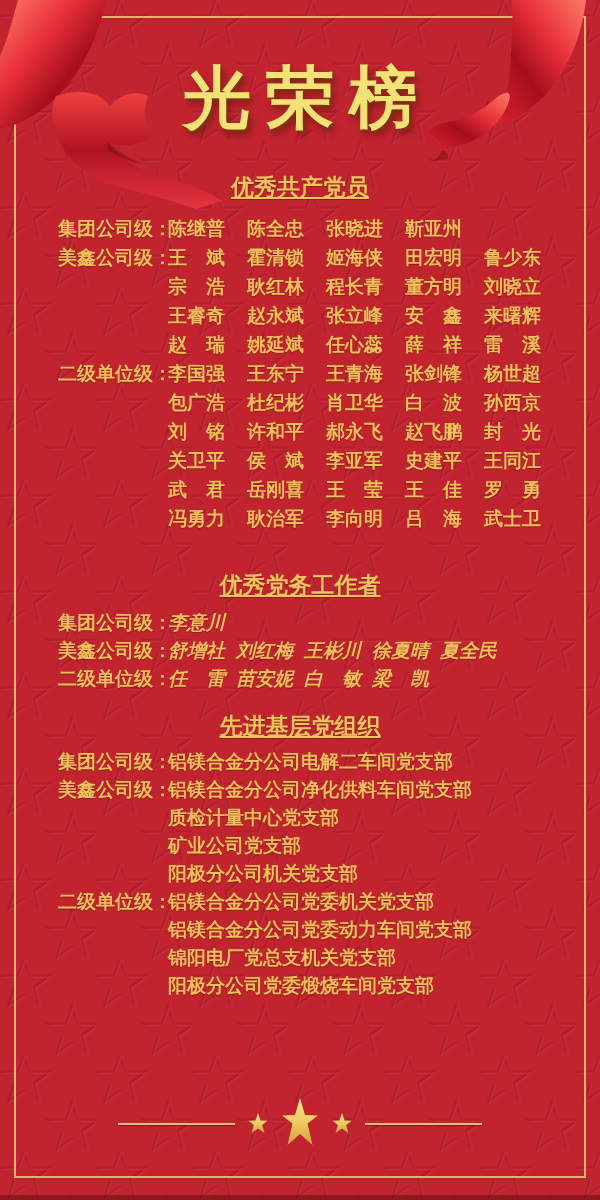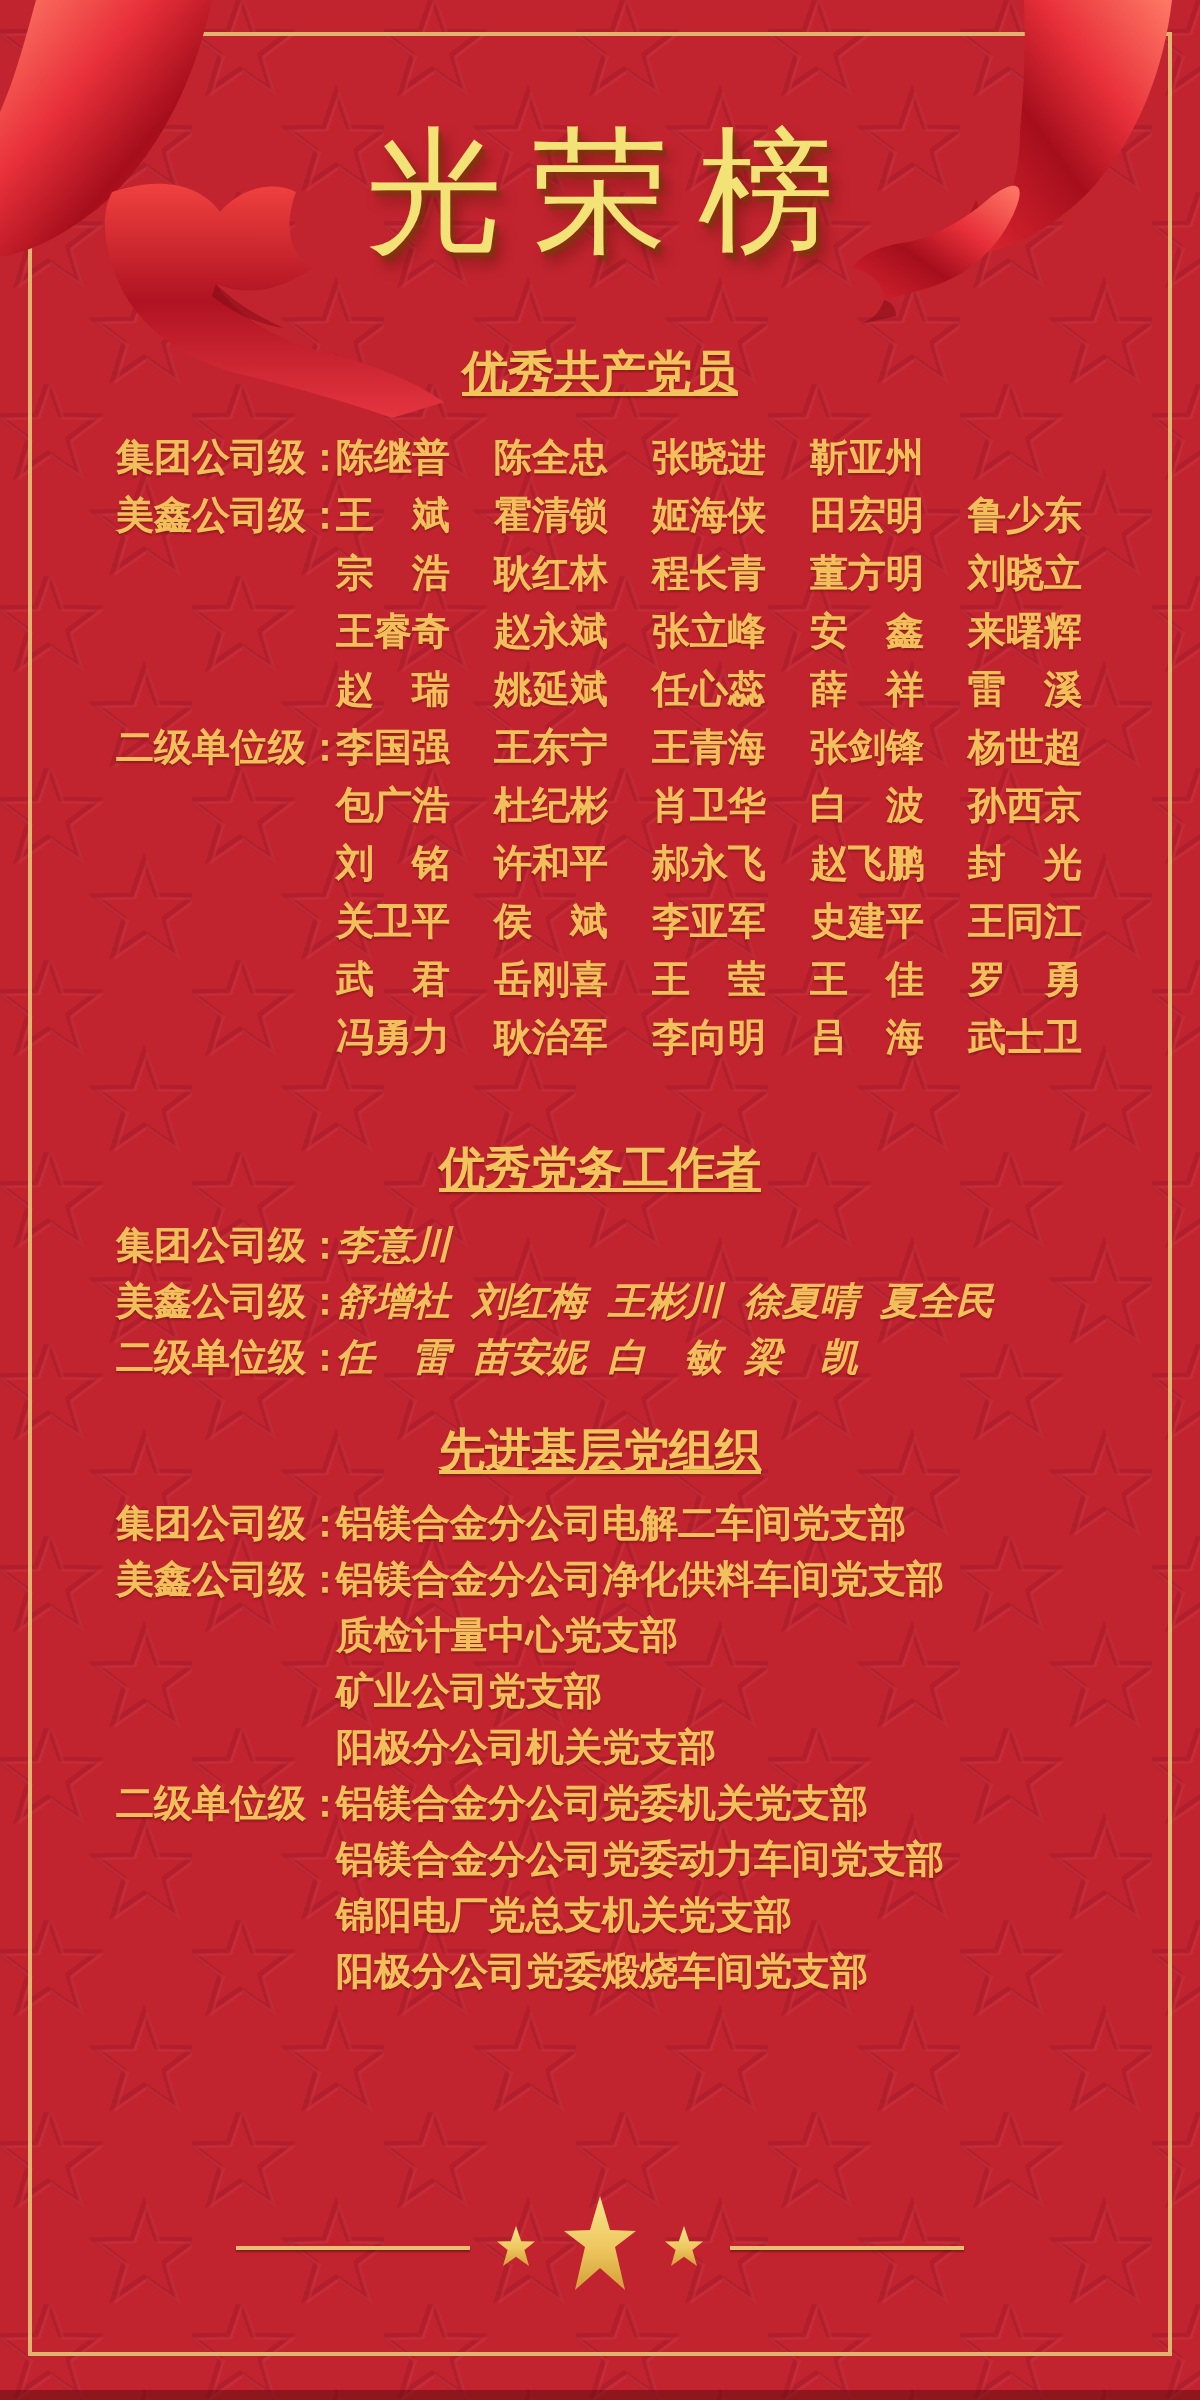--- a/index.html
+++ b/index.html
@@ -14,21 +14,21 @@
     border:2px solid rgba(228,192,116,0.92);
     pointer-events:none;
   }
   .ribbon { position:absolute; top:0; }
   .ribbon.left  { left:0; }
   .ribbon.right { right:0; }
   .title {
     position:absolute; top:58px; left:0; width:100%; margin:0;
     text-align:center;
     font-family:"DejaVu Serif","Liberation Serif",serif;
-    font-weight:normal; font-size:68px; line-height:1.15;
+    font-weight:bold; font-size:68px; line-height:1.15;
     letter-spacing:15px; padding-left:15px; box-sizing:border-box;
     color:#f3e275;
     text-shadow:2px 3px 1px rgba(112,60,6,0.6), 4px 6px 7px rgba(70,15,0,0.45);
   }
   .content { position:absolute; top:174px; left:0; width:100%; }
   .section .heading {
     margin:0 0 14px 0; text-align:center;
     font-size:23px; line-height:26px; font-weight:bold; color:#f2c45e;
     text-shadow:0 1px 1px rgba(90,20,0,0.5);
     text-decoration:underline;

